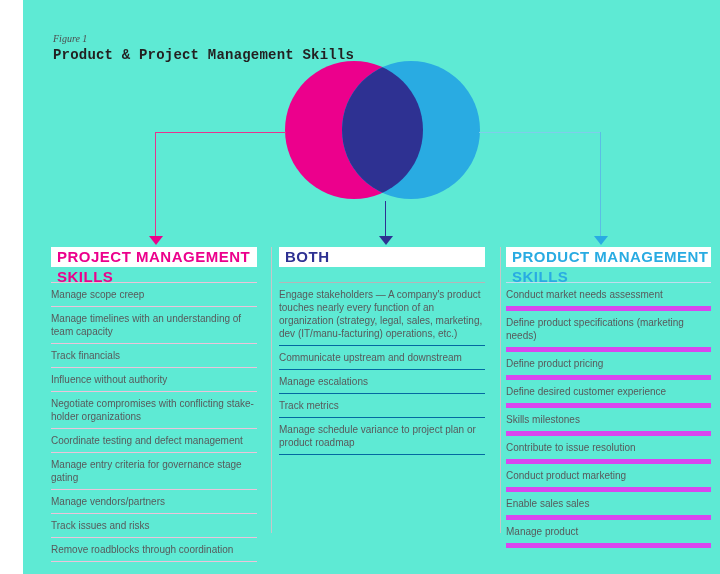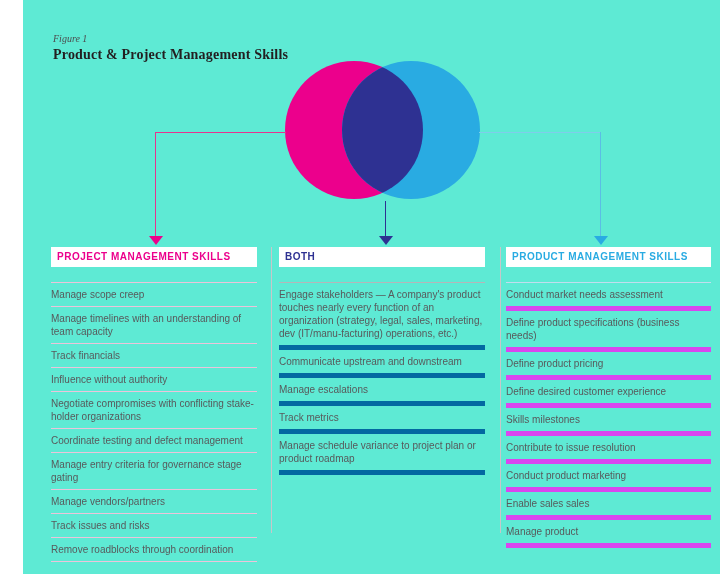--- a/index.html
+++ b/index.html
@@ -10,21 +10,21 @@
     margin-left:23px;
   }
   
   .figure-label{
     position:absolute; left:30px; top:33px;
     font-family:"Liberation Serif", serif; font-style:italic;
     font-size:10px; color:#4d4d4f;
   }
   .figure-title{
     position:absolute; left:30px; top:47px;
-    font-family:Liberation Serif, serif; font-weight:bold;
+    font-family:Liberation Mono, monospace; font-weight:bold;
     font-size:14px; color:#231f20; letter-spacing:0.2px;
   }
   
   .venn{ position:absolute; left:262px; top:61px; width:195px; height:138px; }
   .line{ position:absolute; }
   .pink-h{ left:132px; top:132px; width:131px; height:1px; background:#E5338F; }
   .pink-v{ left:132px; top:132px; width:1px; height:104px; background:#E5338F; }
   .navy-v{ left:362px; top:201px; width:1px; height:35px; background:#2E3192; }
   .cyan-h{ left:456px; top:132px; width:122px; height:1px; background:#7FCDEB; }
   .cyan-v{ left:577px; top:132px; width:1px; height:104px; background:#5BBDE4; }
@@ -40,35 +40,35 @@
   .vsep{ position:absolute; top:247px; width:1px; height:286px; background:#c7c7c9; }
   .vsep.s1{ left:248px; }
   .vsep.s2{ left:477px; }
   
   .col{ position:absolute; top:247px; }
   .col.c1{ left:28px;  width:206px; }
   .col.c2{ left:256px; width:206px; }
   .col.c3{ left:483px; width:205px; }
   .col-header{
     background:#ffffff; height:20px; line-height:20px;
-    padding:0 0 0 6px; font-weight:bold; font-size:10px;
+    padding:0 0 0 6px; font-weight:bold; font-size:15px;
     letter-spacing:0.5px;
   }
   .c1 .col-header{ color:#EC008C; }
   .c2 .col-header{ color:#2E3192; }
   .c3 .col-header{ color:#29ABE2; }
   .skill-list{
     list-style:none; margin:15px 0 0 0; padding:0;
     font-size:10px; line-height:13px; color:#58595b;
   }
   .skill-list li{ padding:5px 2px 5px 0; }
   .c1 .skill-list{ border-top:1px solid #ecc4da; }
   .c1 .skill-list li{ border-bottom:1px solid #ecc4da; }
   .c2 .skill-list{ border-top:1px solid #b6b6b9; }
-  .c2 .skill-list li{ border-bottom:5px solid #0369a1; }
+  .c2 .skill-list li{ border-bottom:1px solid #0369a1; }
   .c3 .skill-list{ border-top:1px solid #c2ddee; }
   .c3 .skill-list li{ border-bottom:5px solid #d946ef; }
 </style>
 </head>
 <body>
 
 <div class="canvas">
 
   <div class="figure-label">Figure 1</div>
   <div class="figure-title">Product &amp; Project Management Skills</div>
@@ -122,21 +122,21 @@
       <li>Manage escalations</li>
       <li>Track metrics</li>
       <li>Manage schedule variance to project plan or product roadmap</li>
     </ul>
   </div>
 
   <div class="col c3">
     <div class="col-header">PRODUCT MANAGEMENT SKILLS</div>
     <ul class="skill-list">
       <li>Conduct market needs assessment</li>
-      <li>Define product specifications (business needs)</li>
+      <li>Define product specifications (marketing needs)</li>
       <li>Define product pricing</li>
       <li>Define desired customer experience</li>
       <li>Skills milestones</li>
       <li>Contribute to issue resolution</li>
       <li>Conduct product marketing</li>
       <li>Enable sales sales</li>
       <li>Manage product</li>
     </ul>
   </div>
 

